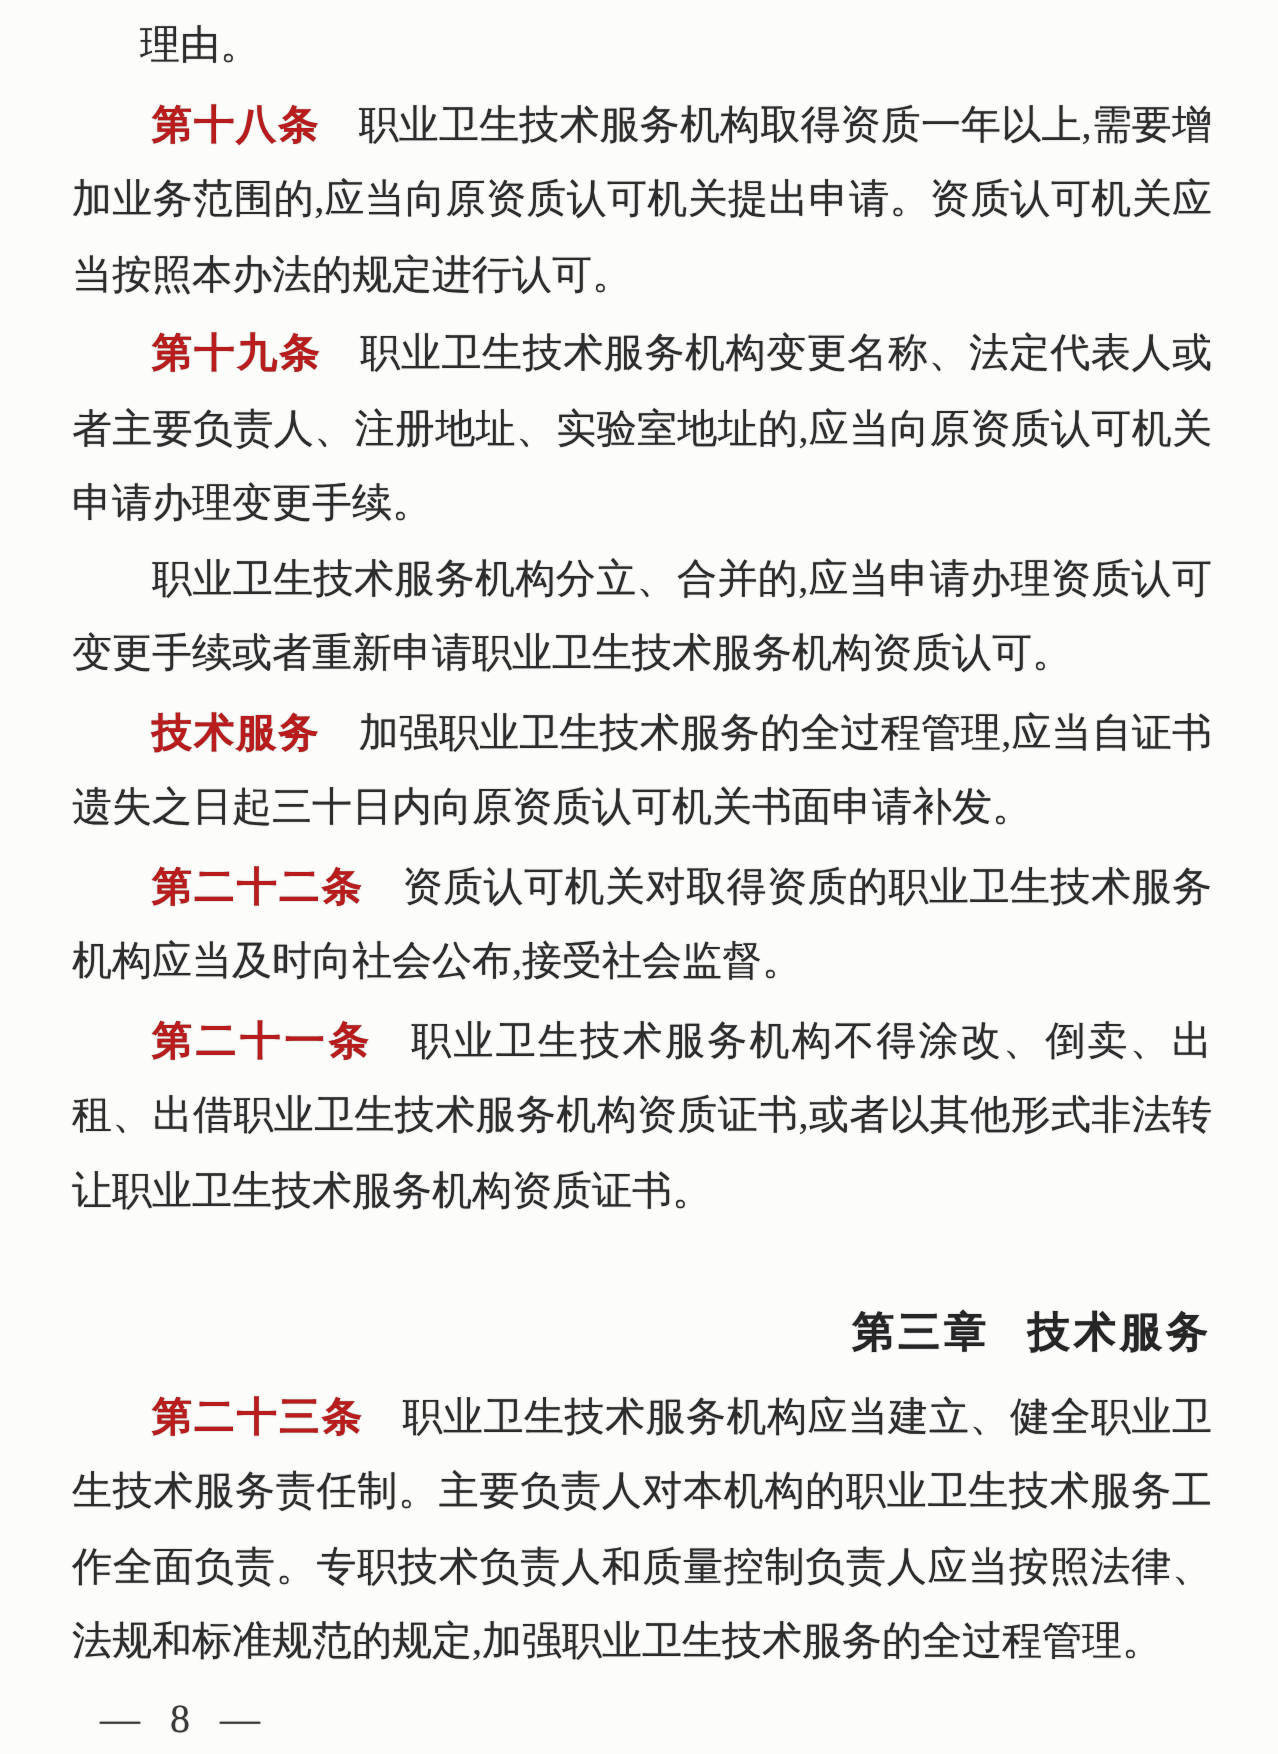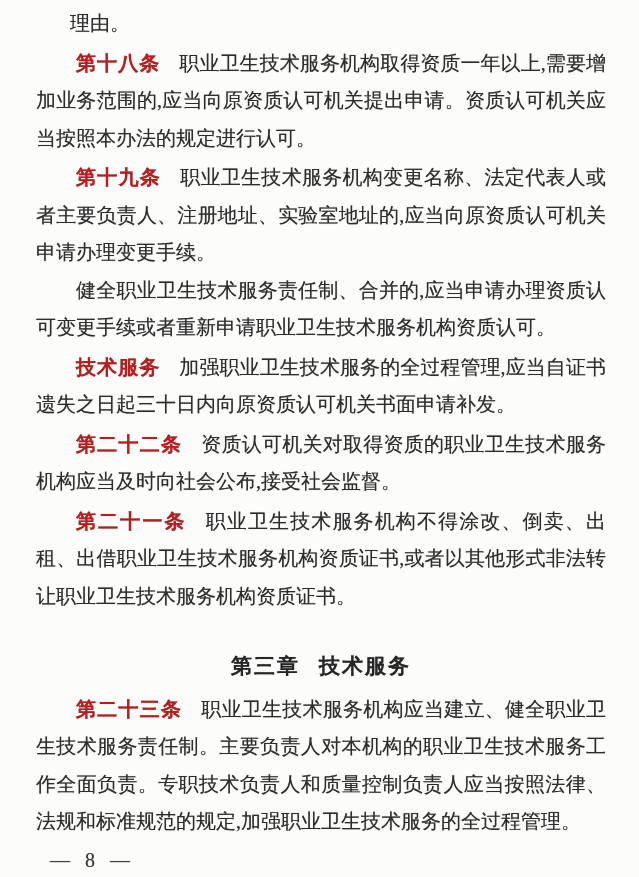--- a/index.html
+++ b/index.html
@@ -38,21 +38,21 @@
     font-weight: 700;
     color: #b91c1c;
     margin-right: 0.95em;
     letter-spacing: 1px;
   }
   .chapter {
     margin: 33px 0 5px 0;
     font-size: 21px;
     font-weight: 700;
     color: #262626;
-    text-align: center;
+    text-align: right;
     text-indent: 0;
     letter-spacing: 2px;
   }
   .chapter-number {
     margin-right: 0.9em;
   }
   .page-footer {
     margin-top: 1px;
     padding-left: 14px;
     text-align: left;
@@ -65,21 +65,21 @@
 <body>
 
 <div class="page">
 
   <p class="para no-indent"><span>理由。</span></p>
 
   <p class="para article"><span class="lead">第十八条</span><span>职业卫生技术服务机构取得资质一年以上,需要增加业务范围的,应当向原资质认可机关提出申请。资质认可机关应当按照本办法的规定进行认可。</span></p>
 
   <p class="para article"><span class="lead">第十九条</span><span>职业卫生技术服务机构变更名称、法定代表人或者主要负责人、注册地址、实验室地址的,应当向原资质认可机关申请办理变更手续。</span></p>
 
-  <p class="para"><span>健全职业卫生技术服务责任制、合并的,应当申请办理资质认可变更手续或者重新申请职业卫生技术服务机构资质认可。</span></p>
+  <p class="para"><span>职业卫生技术服务机构分立、合并的,应当申请办理资质认可变更手续或者重新申请职业卫生技术服务机构资质认可。</span></p>
 
   <p class="para article"><span class="lead">技术服务</span><span>加强职业卫生技术服务的全过程管理,应当自证书遗失之日起三十日内向原资质认可机关书面申请补发。</span></p>
 
   <p class="para article"><span class="lead">第二十二条</span><span>资质认可机关对取得资质的职业卫生技术服务机构应当及时向社会公布,接受社会监督。</span></p>
 
   <p class="para article"><span class="lead">第二十一条</span><span>职业卫生技术服务机构不得涂改、倒卖、出租、出借职业卫生技术服务机构资质证书,或者以其他形式非法转让职业卫生技术服务机构资质证书。</span></p>
 
   <h2 class="chapter"><span class="chapter-number">第三章</span><span>技术服务</span></h2>
 
   <p class="para article"><span class="lead">第二十三条</span><span>职业卫生技术服务机构应当建立、健全职业卫生技术服务责任制。主要负责人对本机构的职业卫生技术服务工作全面负责。专职技术负责人和质量控制负责人应当按照法律、法规和标准规范的规定,加强职业卫生技术服务的全过程管理。</span></p>

